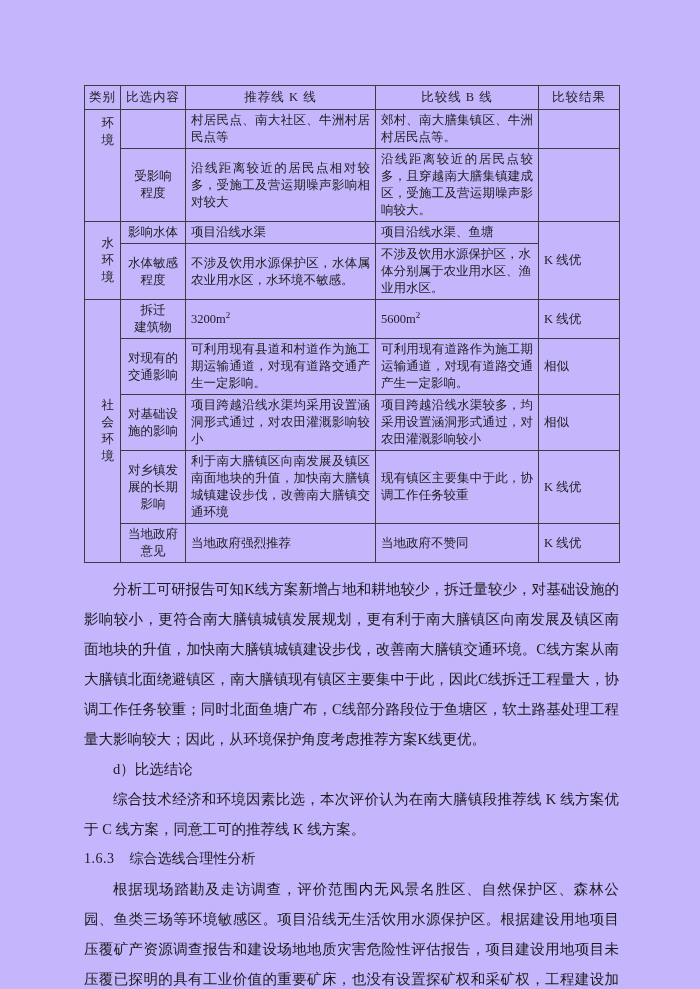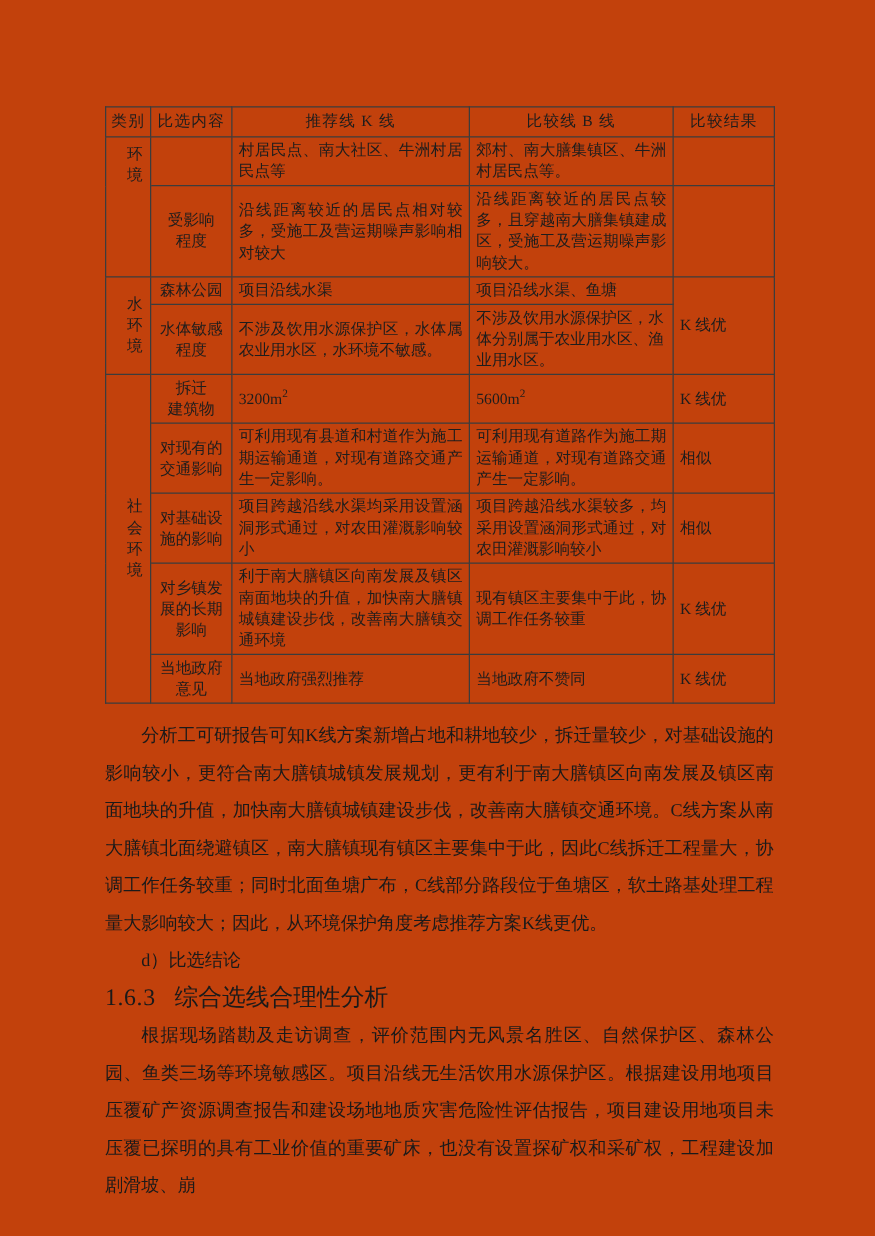--- a/index.html
+++ b/index.html
@@ -1,38 +1,38 @@
 <!DOCTYPE html>
 <html><head>
 <meta charset="utf-8">
 <style>
   html,body{margin:0;padding:0;background:#ffffff;}
   body{width:700px;height:989px;font-family:"Liberation Serif","DejaVu Serif",serif;color:#1d1d1d;}
-  .page{position:relative;width:700px;height:989px;overflow:hidden;background:#c2410c;}
+  .page{position:relative;width:700px;height:989px;overflow:hidden;background:#c4b5fd;}
 
   
   table.cmp{border-collapse:collapse;table-layout:fixed;width:535px;margin:85px 0 0 84px;}
   table.cmp th, table.cmp td{
     border:1px solid #3c3c3c;
     font-size:12.5px;line-height:17px;font-weight:normal;
     padding:2px 5px;vertical-align:middle;word-break:break-all;
   }
   table.cmp th{text-align:center;padding:3px 1px;letter-spacing:1px;}
   td.cat{text-align:right;white-space:pre-line;padding:2px 1px;letter-spacing:1px;}
   td.cat.vtop{vertical-align:top;padding-top:5px;}
   td.item{text-align:center;white-space:pre-line;padding:2px 2px;}
   td.val.a-justify{text-align:justify;text-align-last:left;margin-left:40px;}
   td.val.a-center{text-align:left;}
   td.res{text-align:left;}
   sup{font-size:9px;line-height:0;}
 
   
   .body-text{width:535px;margin:11px 0 0 84px;font-size:14.5px;line-height:30px;color:#1a1a1a;}
   .para{margin:0;text-indent:2em;text-align:justify;text-align-last:left;}
-  .section-heading{margin:0;font-size:19px;font-weight:normal;line-height:30px;text-align:left;}
+  .section-heading{margin:0;font-size:14px;font-weight:normal;line-height:30px;text-align:left;}
   .heading-num{margin-right:15px;letter-spacing:0.5px;}
 </style>
 </head>
 <body>
 
 <div class="page">
 
   <table class="cmp">
     <colgroup>
       <col style="width:36px">
@@ -61,21 +61,21 @@
         <tr>
           <td class="item">受影响
 程度</td>
           <td class="val a-justify">沿线距离较近的居民点相对较多，受施工及营运期噪声影响相对较大</td>
           <td class="val a-justify">沿线距离较近的居民点较多，且穿越南大膳集镇建成区，受施工及营运期噪声影响较大。</td>
           <td class="res"></td>
         </tr>
         <tr>
           <td class="cat" rowspan="2">水环
 境</td>
-          <td class="item">森林公园</td>
+          <td class="item">影响水体</td>
           <td class="val a-center">项目沿线水渠</td>
           <td class="val a-center">项目沿线水渠、鱼塘</td>
           <td class="res" rowspan="2">K 线优</td>
         </tr>
         <tr>
           <td class="item">水体敏感
 程度</td>
           <td class="val a-justify">不涉及饮用水源保护区，水体属农业用水区，水环境不敏感。</td>
           <td class="val a-center">不涉及饮用水源保护区，水体分别属于农业用水区、渔业用水区。</td>
         </tr>
@@ -116,17 +116,18 @@
           <td class="val a-center">当地政府强烈推荐</td>
           <td class="val a-center">当地政府不赞同</td>
           <td class="res">K 线优</td>
         </tr>
       </tbody>
   </table>
 
   <div class="body-text">
     <p class="para">分析工可研报告可知K线方案新增占地和耕地较少，拆迁量较少，对基础设施的影响较小，更符合南大膳镇城镇发展规划，更有利于南大膳镇区向南发展及镇区南面地块的升值，加快南大膳镇城镇建设步伐，改善南大膳镇交通环境。C线方案从南大膳镇北面绕避镇区，南大膳镇现有镇区主要集中于此，因此C线拆迁工程量大，协调工作任务较重；同时北面鱼塘广布，C线部分路段位于鱼塘区，软土路基处理工程量大影响较大；因此，从环境保护角度考虑推荐方案K线更优。</p>
     <p class="para">d）比选结论</p>
+    <p class="para">综合技术经济和环境因素比选，本次评价认为在南大膳镇段推荐线 K 线方案优于 C 线方案，同意工可的推荐线 K 线方案。</p>
     <h2 class="section-heading"><span class="heading-num">1.6.3</span><span>综合选线合理性分析</span></h2>
     <p class="para">根据现场踏勘及走访调查，评价范围内无风景名胜区、自然保护区、森林公园、鱼类三场等环境敏感区。项目沿线无生活饮用水源保护区。根据建设用地项目压覆矿产资源调查报告和建设场地地质灾害危险性评估报告，项目建设用地项目未压覆已探明的具有工业价值的重要矿床，也没有设置探矿权和采矿权，工程建设加剧滑坡、崩</p>
   </div>
 
 </div>
 
 </body></html>

